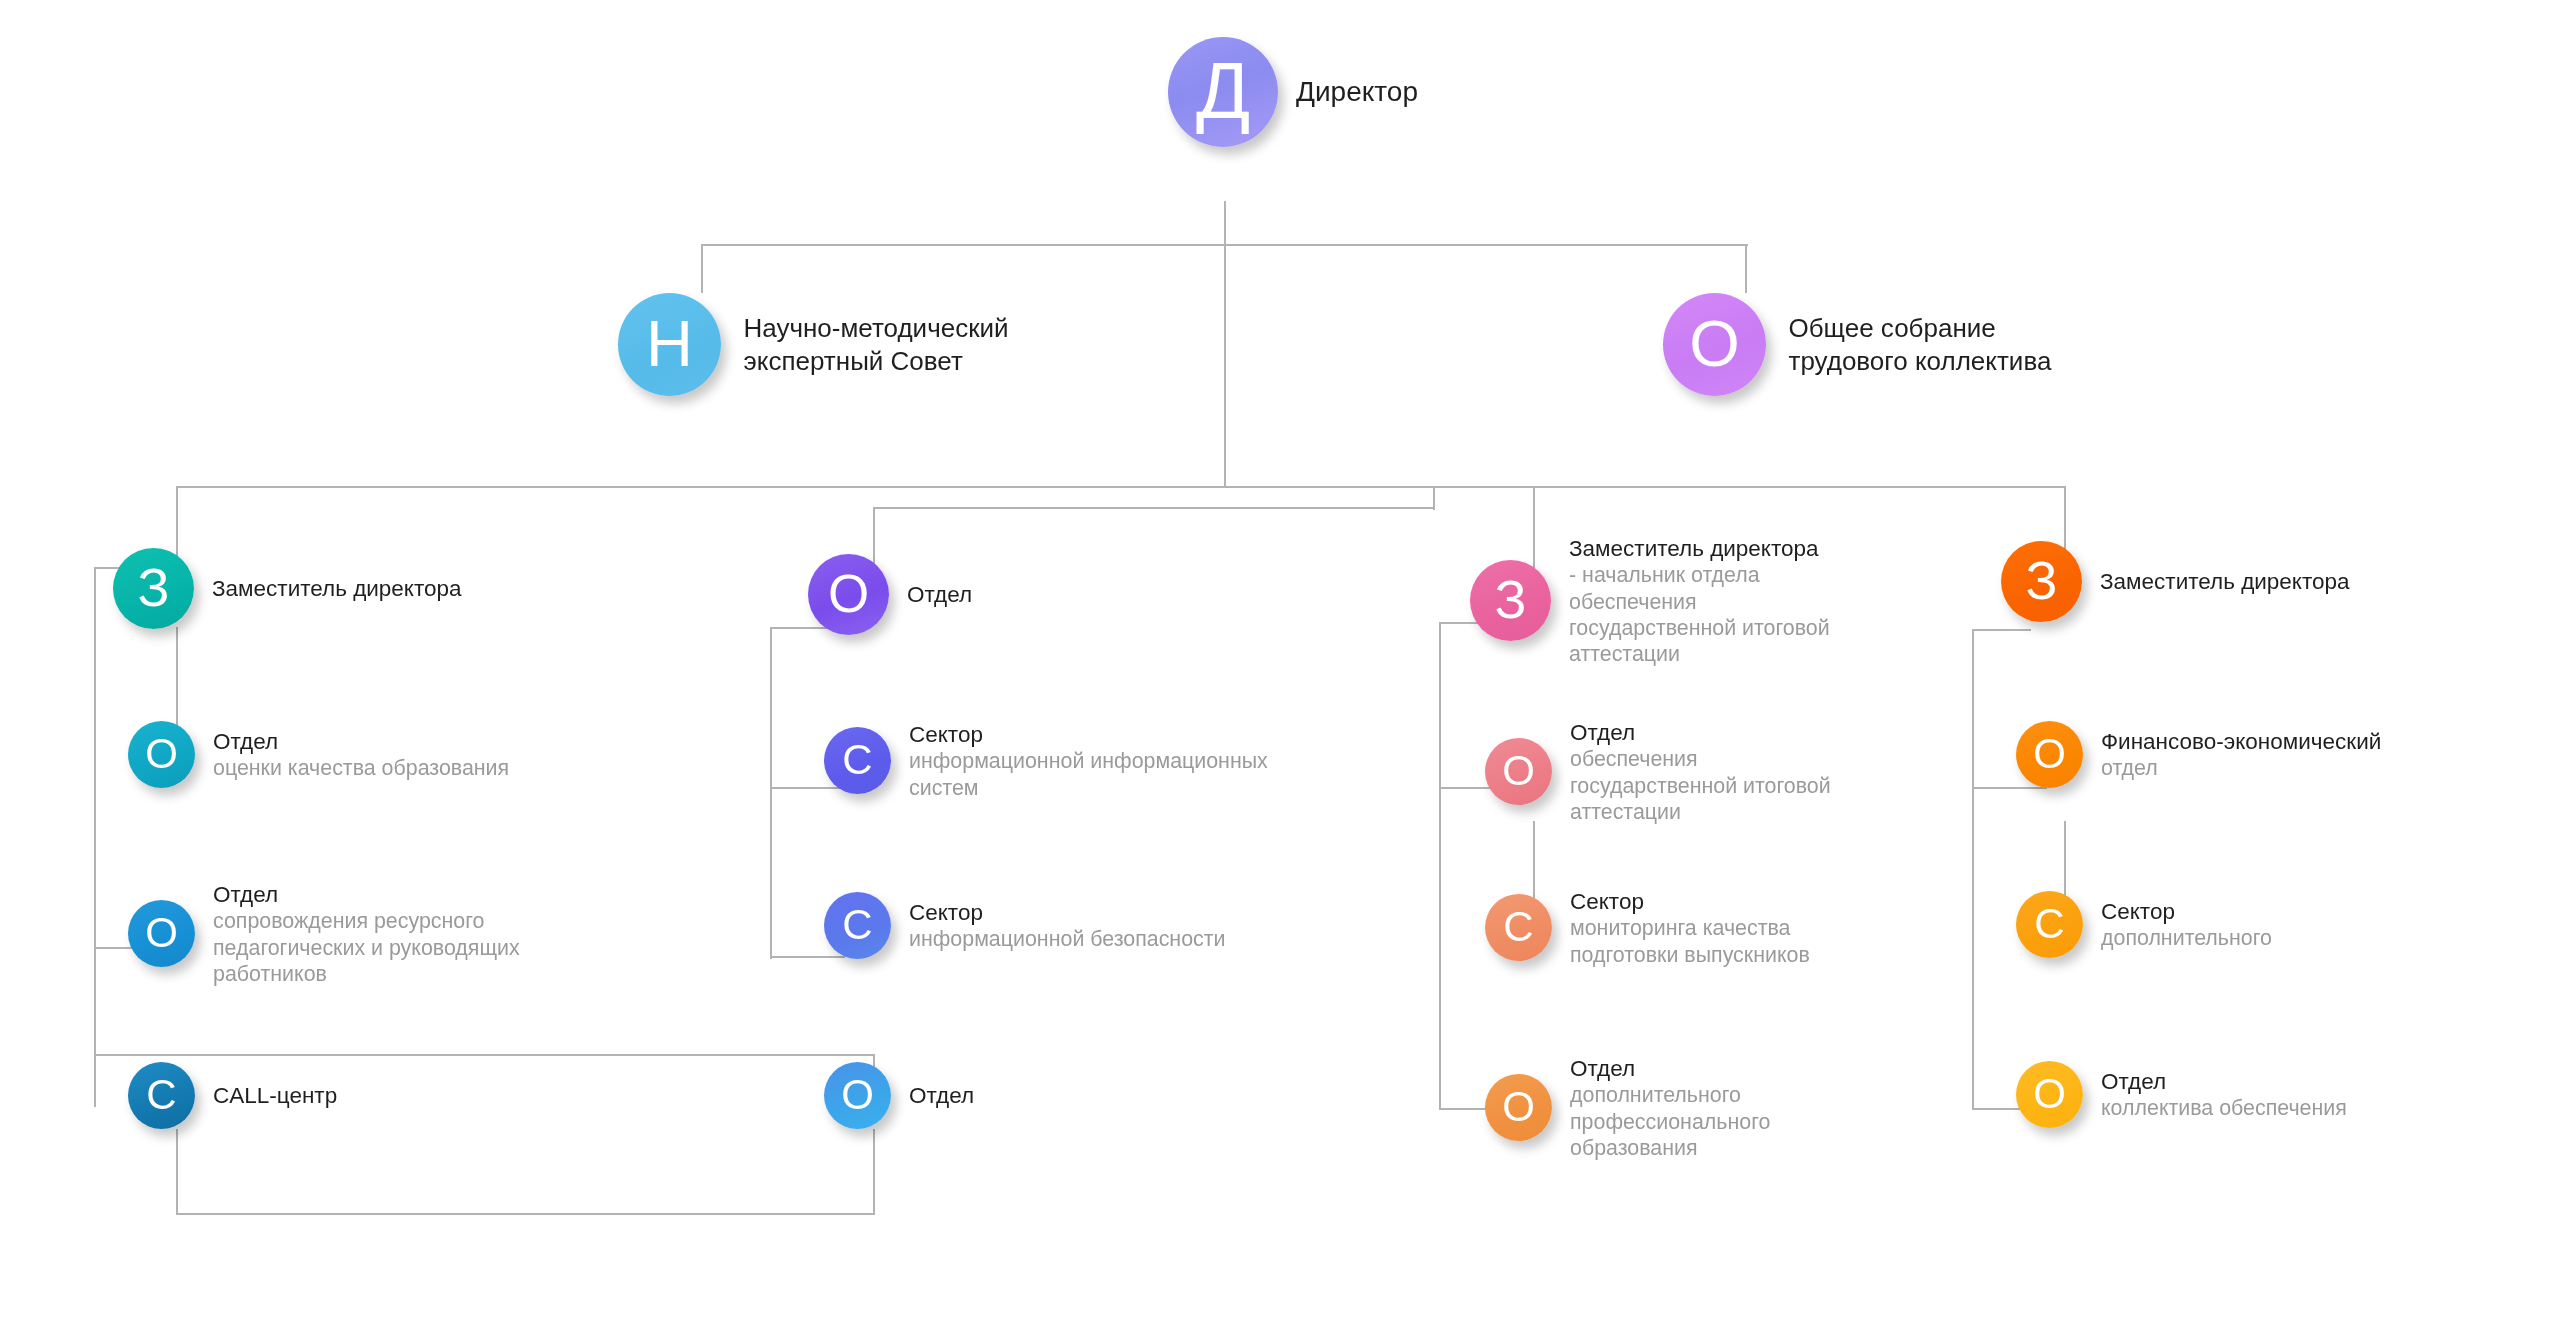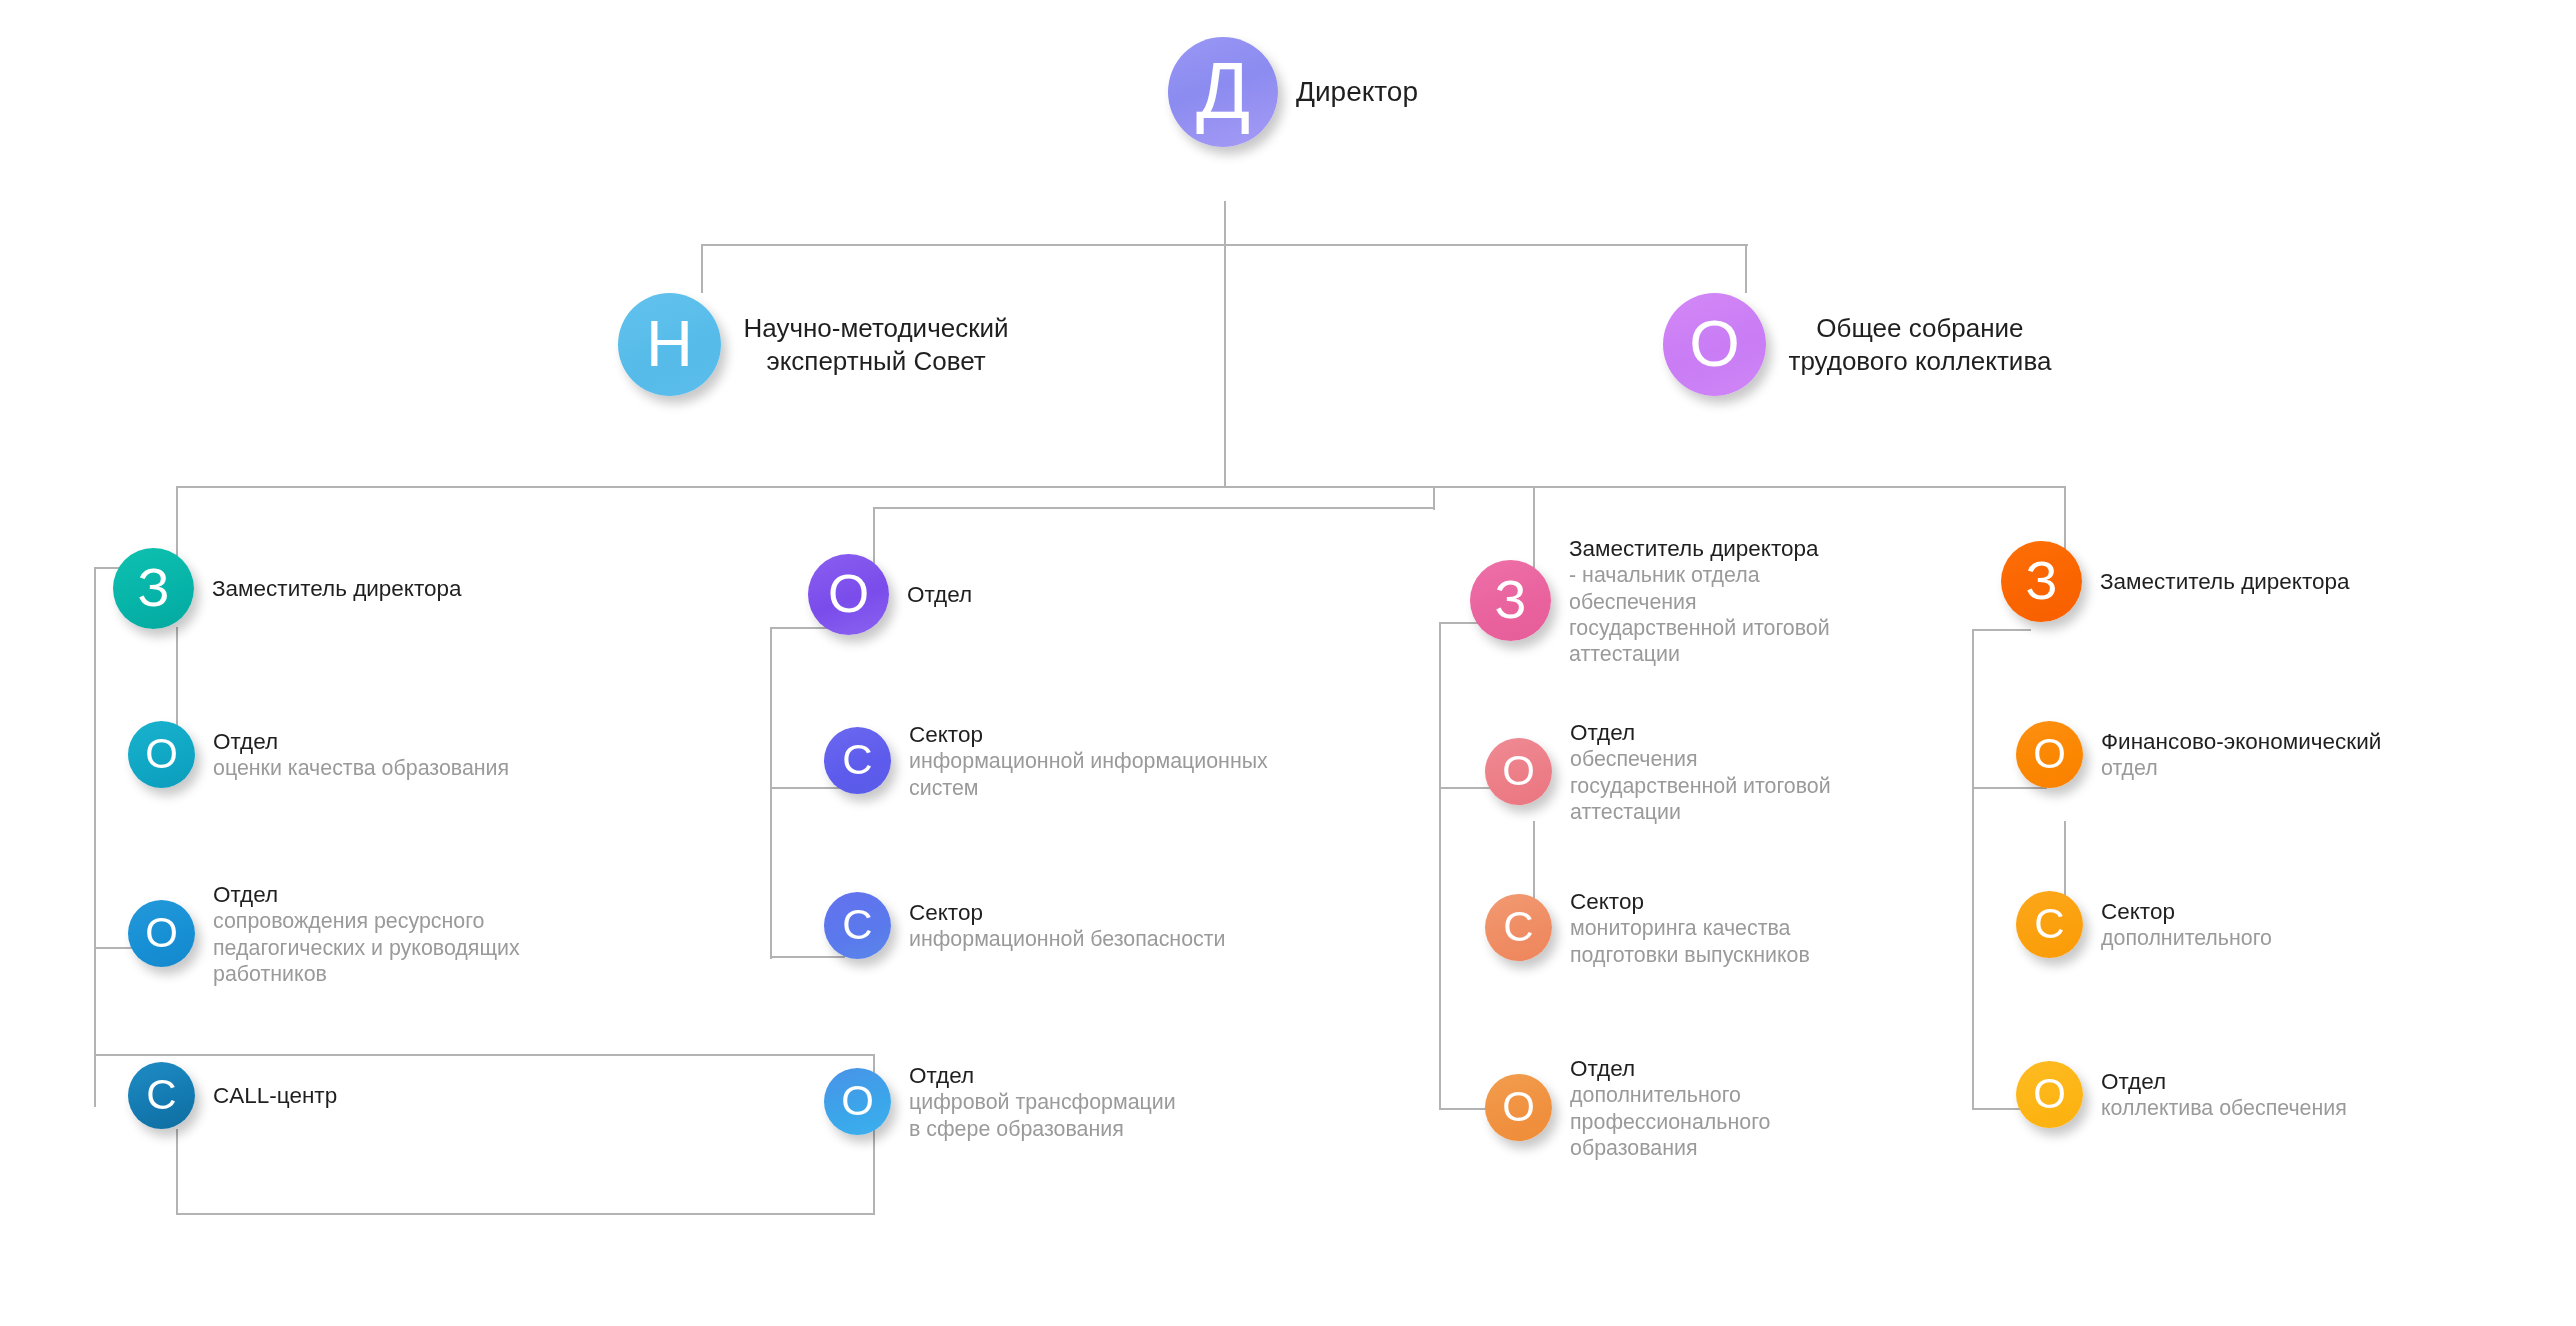--- a/index.html
+++ b/index.html
@@ -22,21 +22,21 @@
     letter-spacing:0;
   }
   .glyph{display:block;transform:translateY(-1.1px);}
   .txt{margin-left:18px;}
   .t1{color:#1f1f1f;font-size:22.5px;line-height:1.22;white-space:pre-line;}
   .t2{color:#9a9a9a;font-size:21.4px;line-height:1.22;white-space:pre-line;}
 
   
   .lvl0 .t1{font-size:28px;}
   .lvl1 .t1{font-size:26px;line-height:1.24;}
-  .lvl1 .txt{margin-left:22.5px;text-align:center;}
+  .lvl1 .txt{margin-left:22.5px;}
 
   
   .b-root{width:110px;height:110px;font-size:80px;}
   .b-l1{width:103px;height:103px;font-size:65px;}
   .b-lead{width:81px;height:81px;font-size:53px;}
   .b-unit{width:67px;height:67px;font-size:42px;}
 </style>
 </head>
 <body>
 
@@ -185,22 +185,20 @@
       <div class="t2">информационной безопасности</div>
     </div>
   </div>
 
   <div class="node" style="left:824px;top:1062px;">
     <div class="bubble b-unit" style="background:linear-gradient(160deg,#4a92e8 0%,#3ba6ea 60%,#3bb0ee 100%);">
       <span class="glyph">О</span>
     </div>
     <div class="txt">
       <div class="t1">Отдел</div>
-      <div class="t2">цифровой трансформации
-в сфере образования</div>
     </div>
   </div>
 
   <div class="node" style="left:1470px;top:535px;">
     <div class="bubble b-lead" style="background:linear-gradient(160deg,#ee70a8 0%,#e9629d 60%,#e55e9a 100%);">
       <span class="glyph">З</span>
     </div>
     <div class="txt">
       <div class="t1">Заместитель директора</div>
       <div class="t2">- начальник отдела

